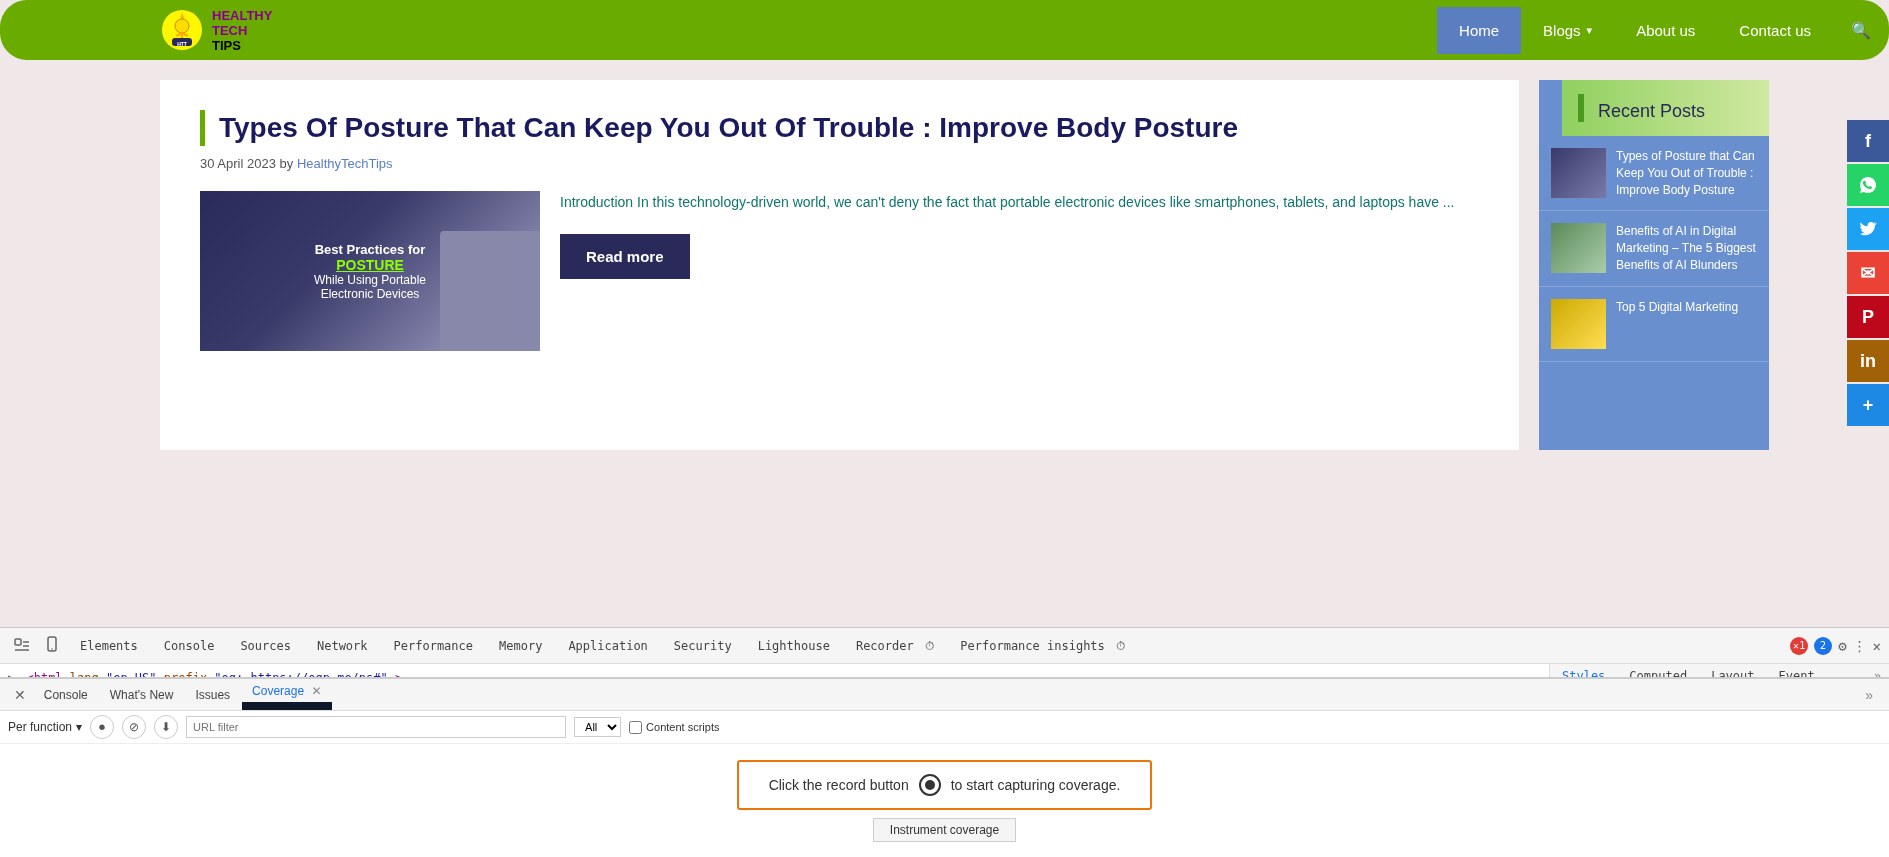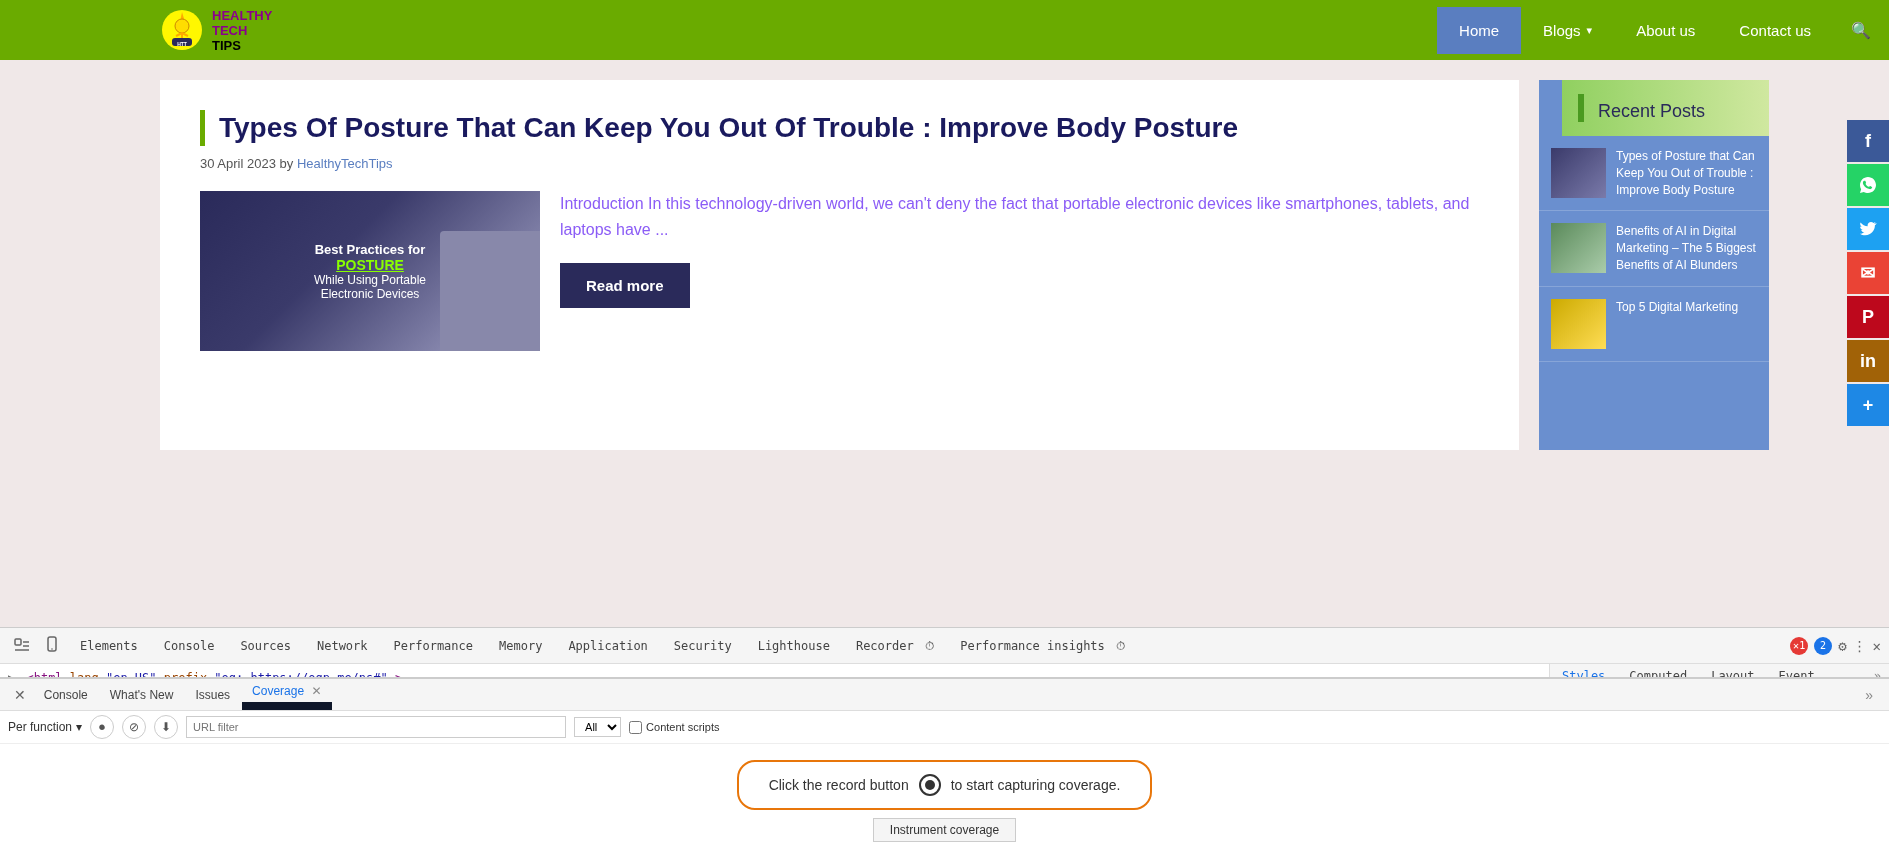--- a/index.html
+++ b/index.html
@@ -5,20 +5,21 @@
     * { box-sizing: border-box; margin: 0; padding: 0; }
     body { font-family: Arial, sans-serif; background: #f0e8e8; width: 1889px; min-height: 857px; overflow-x: hidden; }
 
     
     .header {
       background: #6aab00;
       display: flex;
       align-items: center;
       height: 60px;
       padding: 0 0 0 160px;
+      border-radius: 27px;
     }
     .logo-area {
       display: flex;
       align-items: center;
       gap: 8px;
       margin-right: auto;
     }
     .logo-icon {
       width: 44px;
       height: 44px;
@@ -120,22 +121,22 @@
       position: absolute;
       right: 0; bottom: 0;
       width: 100px; height: 120px;
       background: #8888aa;
       border-radius: 4px 0 0 0;
     }
     .article-excerpt {
       flex: 1;
     }
     .article-excerpt p {
-      font-size: 16px;
-      color: #8b5cf6;
+      font-size: 14px;
+      color: #0f766e;
       line-height: 1.6;
       margin-bottom: 20px;
     }
     .read-more-btn {
       background: #2a2a5a;
       color: white;
       border: none;
       padding: 14px 26px;
       font-size: 15px;
       cursor: pointer;
@@ -426,21 +427,21 @@
     .coverage-message-area {
       display: flex;
       flex-direction: column;
       align-items: center;
       justify-content: center;
       flex: 1;
       gap: 8px;
     }
     .coverage-record-msg {
       border: 2px solid #e8760a;
-      border-radius: 18px;
+      border-radius: 3px;
       padding: 12px 30px;
       font-size: 14px;
       color: #333;
       display: flex;
       align-items: center;
       gap: 10px;
     }
     .record-btn-icon {
       width: 22px;
       height: 22px;

